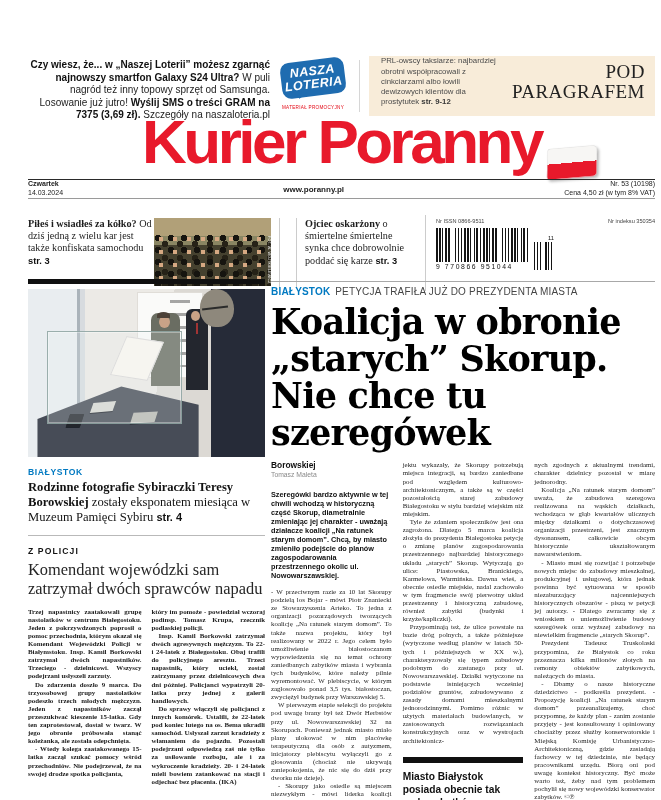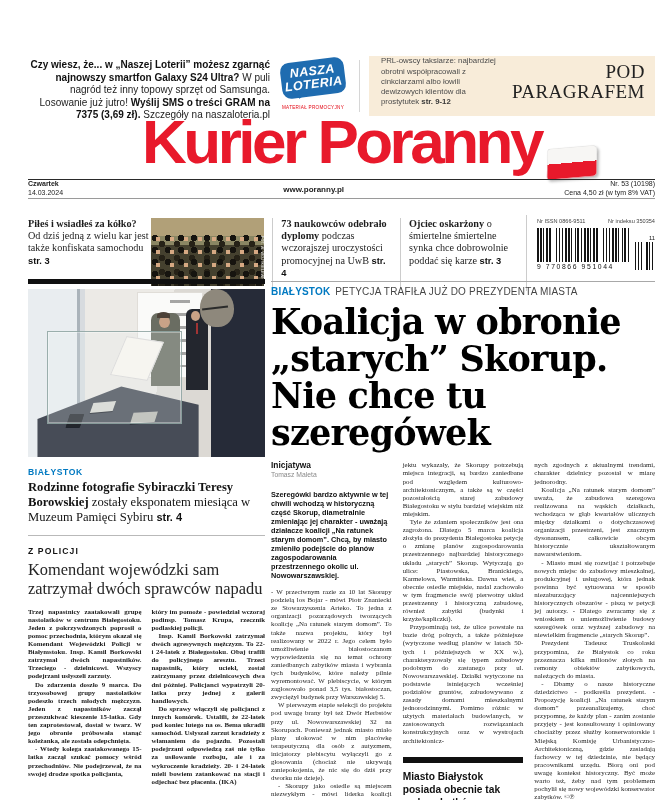--- a/index.html
+++ b/index.html
@@ -187,23 +187,20 @@
 
   <div class="teasers">
     <div class="t-item t1">
       <b>Piłeś i wsiadłeś za kółko?</b><span> Od dziś jedną z wielu kar jest także konfiskata samochodu </span><span class="pgref">str. 3</span>
     </div>
     <div class="t-photo">
       <div class="grad-crowd"></div>
       <div class="grad-credit">FOT. W. WOJTKIELEWICZ</div>
     </div>
     <div class="vsep"></div>
-    <div class="t-item t2">
-      <b>73 naukowców odebrało dyplomy</b><span> podczas wczorajszej uroczystości promocyjnej na UwB </span><span class="pgref">str. 4</span>
-    </div>
     <div class="vsep"></div>
     <div class="t-item t3">
       <b>Ojciec oskarżony</b><span> o śmiertelne śmiertelne synka chce dobrowolnie poddać się karze </span><span class="pgref">str. 3</span>
     </div>
     <div class="bc-box">
       <div class="bc-labels">
         <span>Nr ISSN 0866-9511</span>
         <span>Nr indeksu 350354</span>
       </div>
       <div class="bc-row">
@@ -264,21 +261,21 @@
   </aside>
 
   <article class="mains">
     <div class="ms-kicker">
       <span class="loc">BIAŁYSTOK</span>
       <span class="rest">PETYCJA TRAFIŁA JUŻ DO PREZYDENTA MIASTA</span>
     </div>
     <h1 class="ms-head" style="margin:6px 0 0 0;">Koalicja w obronie „starych” Skorup. Nie chce tu szeregówek</h1>
     <div class="ms-cols">
       <div class="ms-col">
-        <div class="byline-label">Inicjatywa</div>
+        <div class="byline-label">Borowskiej</div>
         <div class="byline-author">Tomasz Maleta</div>
         <div class="lead">Szeregówki bardzo aktywnie w tej chwili wchodzą w historyczną część Skorup, diametralnie zmieniając jej charakter - uważają działacze koalicji „Na ratunek starym domom”. Chcą, by miasto zmieniło podejście do planów zagospodarowania przestrzennego okolic ul. Nowowarszawskiej.</div>
         <p>- W przeciwnym razie za 10 lat Skorupy podzielą los Bojar - mówi Piotr Znaniecki ze Stowarzyszenia Arteko. To jedna z organizacji pozarządowych tworzących koalicję „Na ratunek starym domom”. To także nazwa projektu, który był realizowany w 2022 r. Jego celem było umożliwienie białostoczanom wypowiedzenia się na temat ochrony zaniedbanych zabytków miasta i wybrania tych budynków, które należy pilnie wyremontować. W plebiscycie, w którym zagłosowało ponad 3,5 tys. białostoczan, zwyciężył budynek przy Warszawskiej 5.</p>
         <p>W pierwszym etapie selekcji do projektu pod uwagę brany był też Dwór Herbstów przy ul. Nowowarszawskiej 32 na Skorupach. Ponieważ jednak miasto miało plany ulokować w nim placówkę terapeutyczną dla osób z autyzmem, inicjatorzy plebiscytu wyłączyli go z głosowania (chociaż nie ukrywają zaniepokojenia, że nic się do dziś przy dworku nie dzieje).</p>
         <p>- Skorupy jako osiedle są miejscem niezwykłym - mówi liderka koalicji Urszula Dąbrowska ze Stowarzyszenia Edukacji Kulturalnej Widok.</p>
 
       </div>
       <div class="ms-col">
         <p>jektu wykazały, że Skorupy potrzebują miejsca integracji, są bardzo zaniedbane pod względem kulturowo-architektonicznym, a także są w części pozostałością starej zabudowy Białegostoku w stylu bardziej wiejskim niż miejskim.</p>
         <p>Tyle że zdaniem społeczników jest ona zagrożona. Dlatego 5 marca koalicja złożyła do prezydenta Białegostoku petycję o zmianę planów zagospodarowania przestrzennego najbardziej historycznego układu „starych” Skorup. Wytyczają go ulice: Piastowska, Branickiego, Karmelowa, Warmińska. Dawna wieś, a obecnie osiedle miejskie, nadal zachowało w tym fragmencie swój pierwotny układ przestrzenny i historyczną zabudowę, również zabytki (budynki i krzyże/kapliczki).</p>

